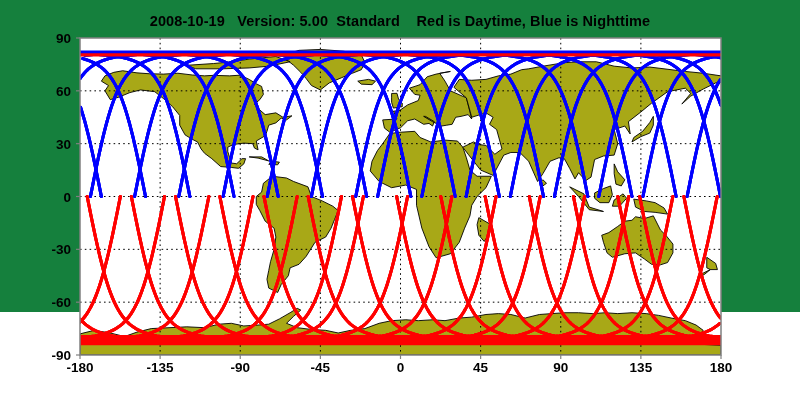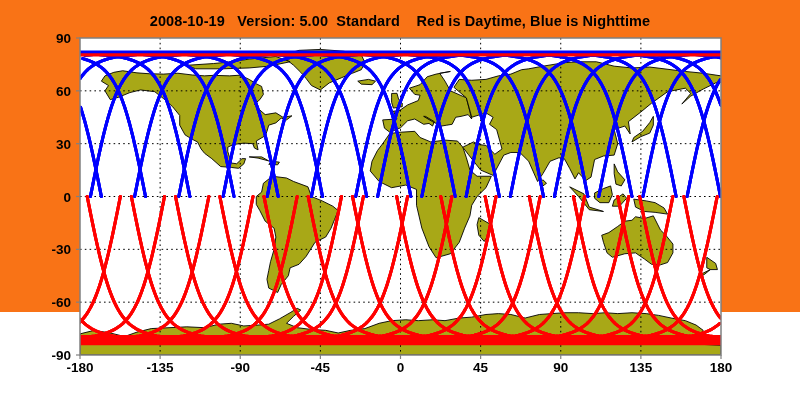--- a/index.html
+++ b/index.html
@@ -11,21 +11,21 @@
   body {
     width: 800px;
     height: 400px;
     font-family: "Liberation Sans", sans-serif;
     overflow: hidden;
   }
   #figure {
     position: relative;
     width: 800px;
     height: 312px;
-    background: #f97316;
+    background: #15803d;
   }
   #plot-title {
     position: absolute;
     left: 0;
     top: 13px;
     width: 800px;
     text-align: center;
     font-size: 14.5px;
     font-weight: bold;
     color: #000000;

